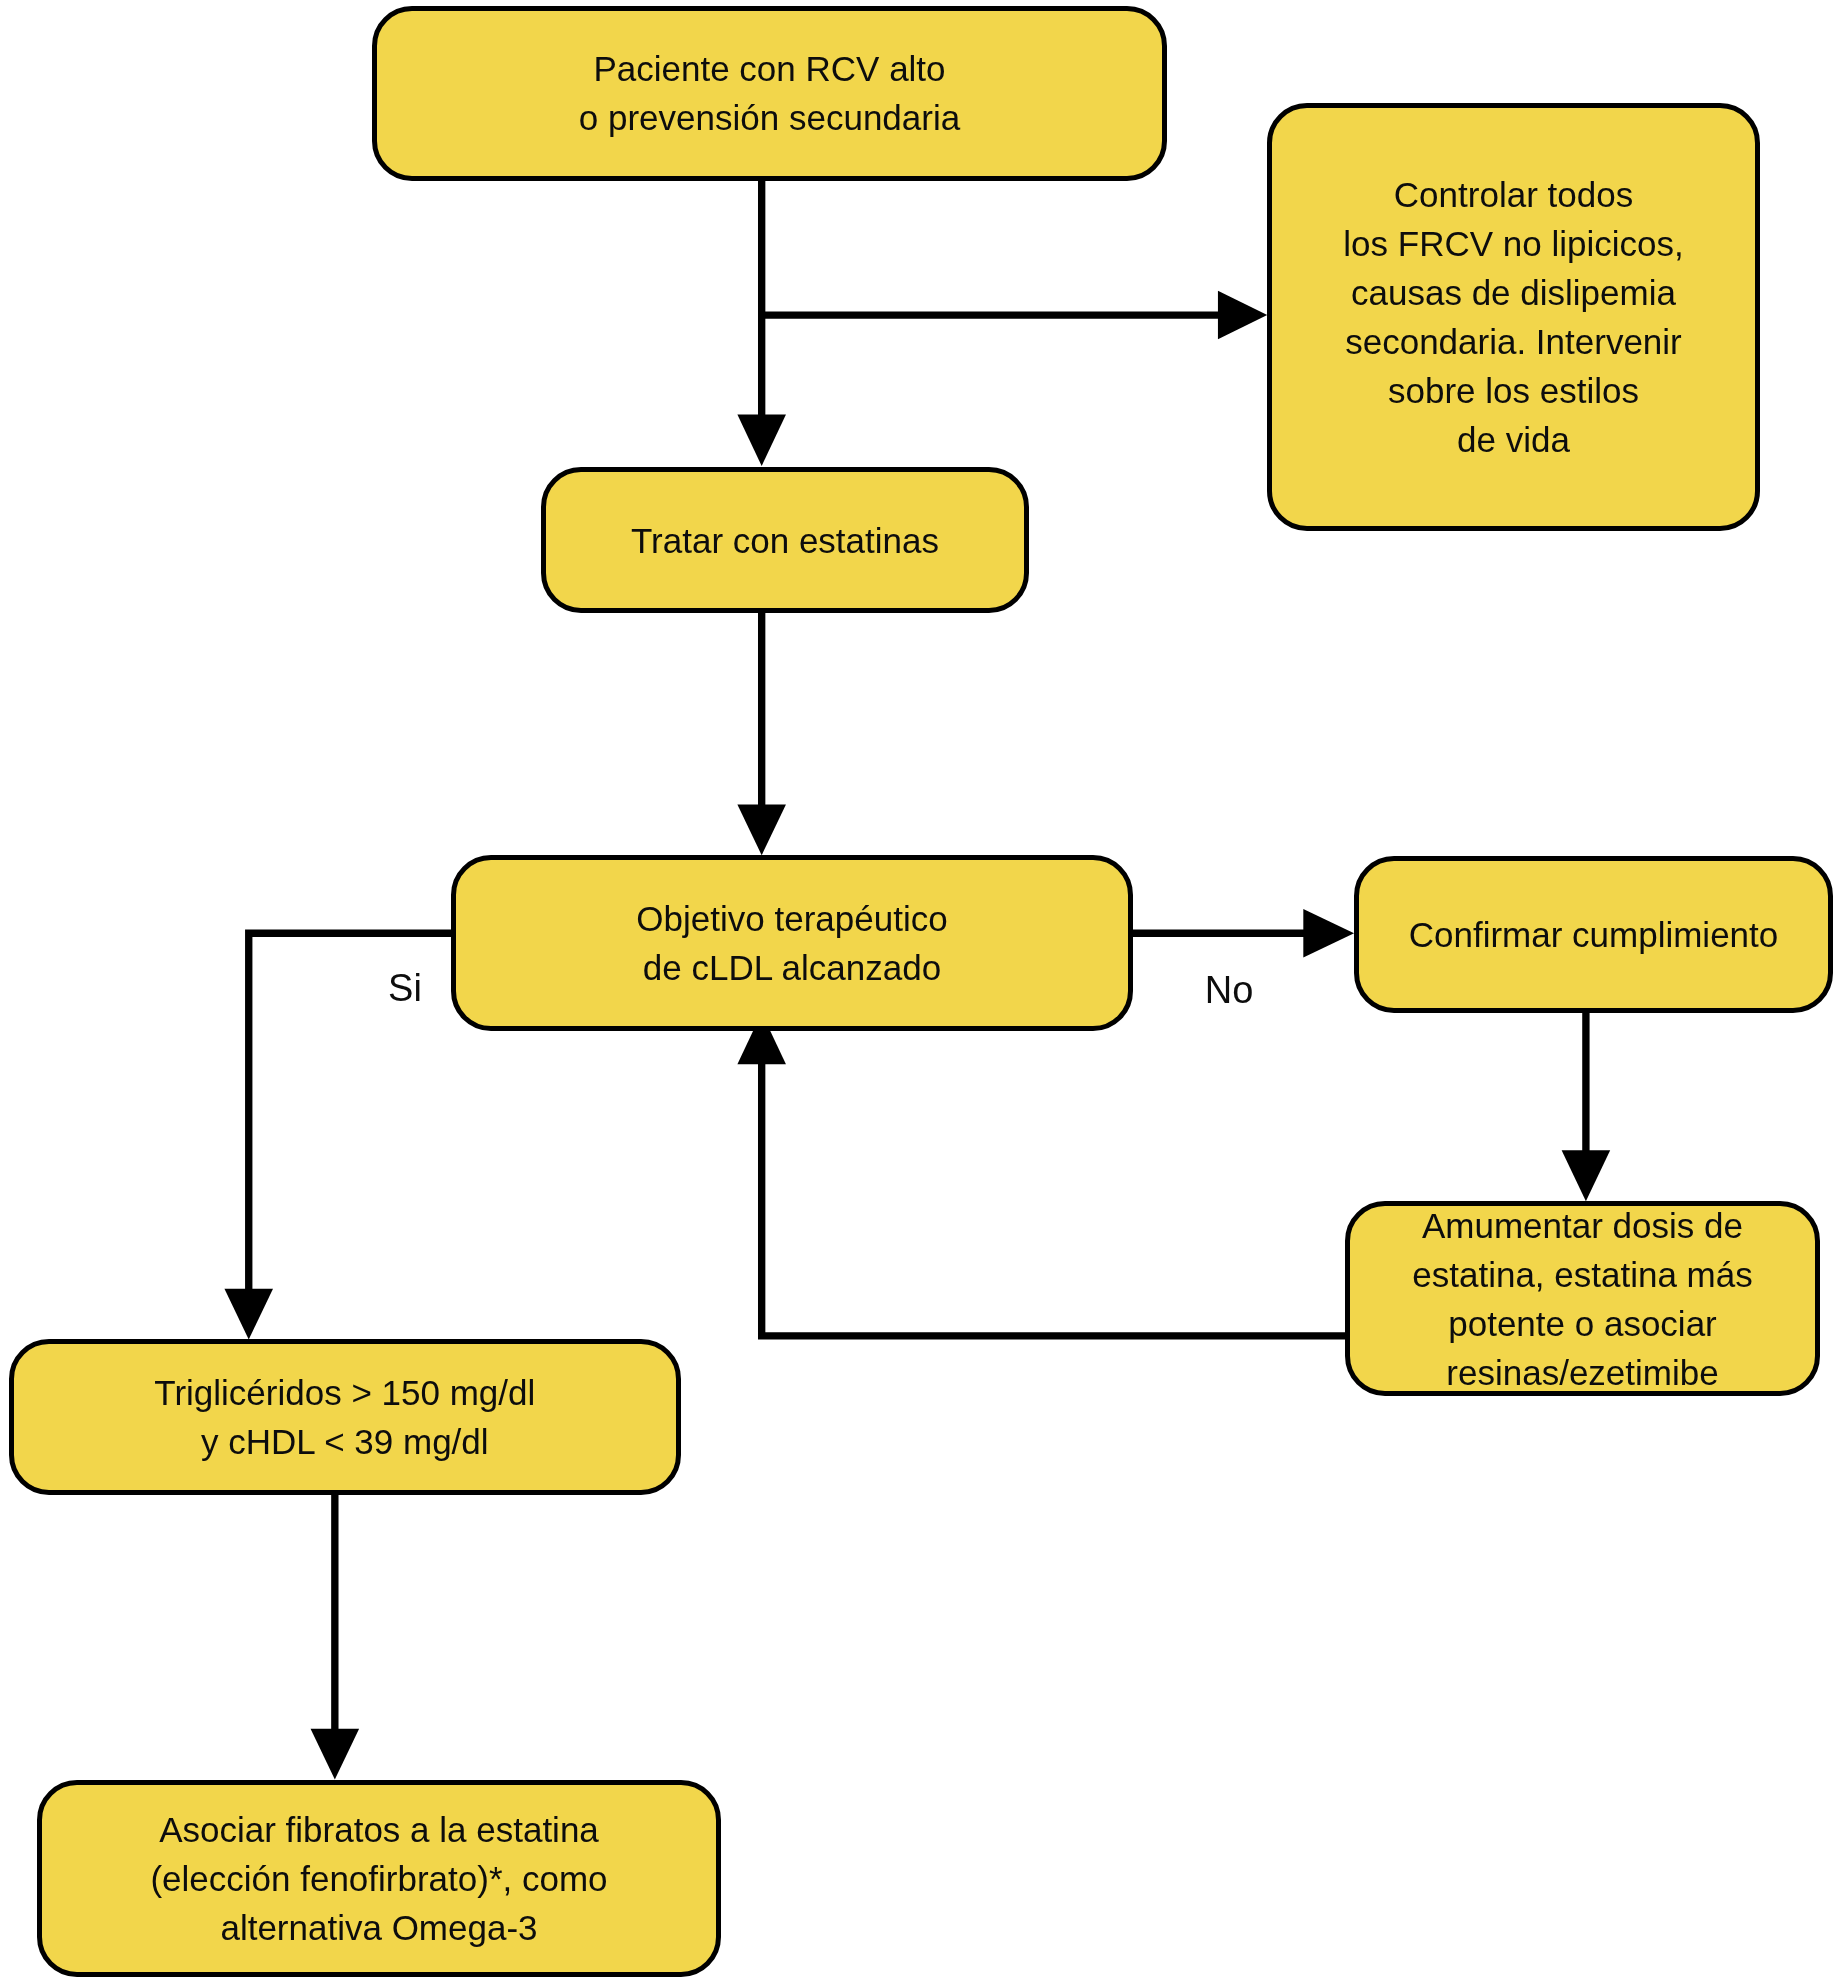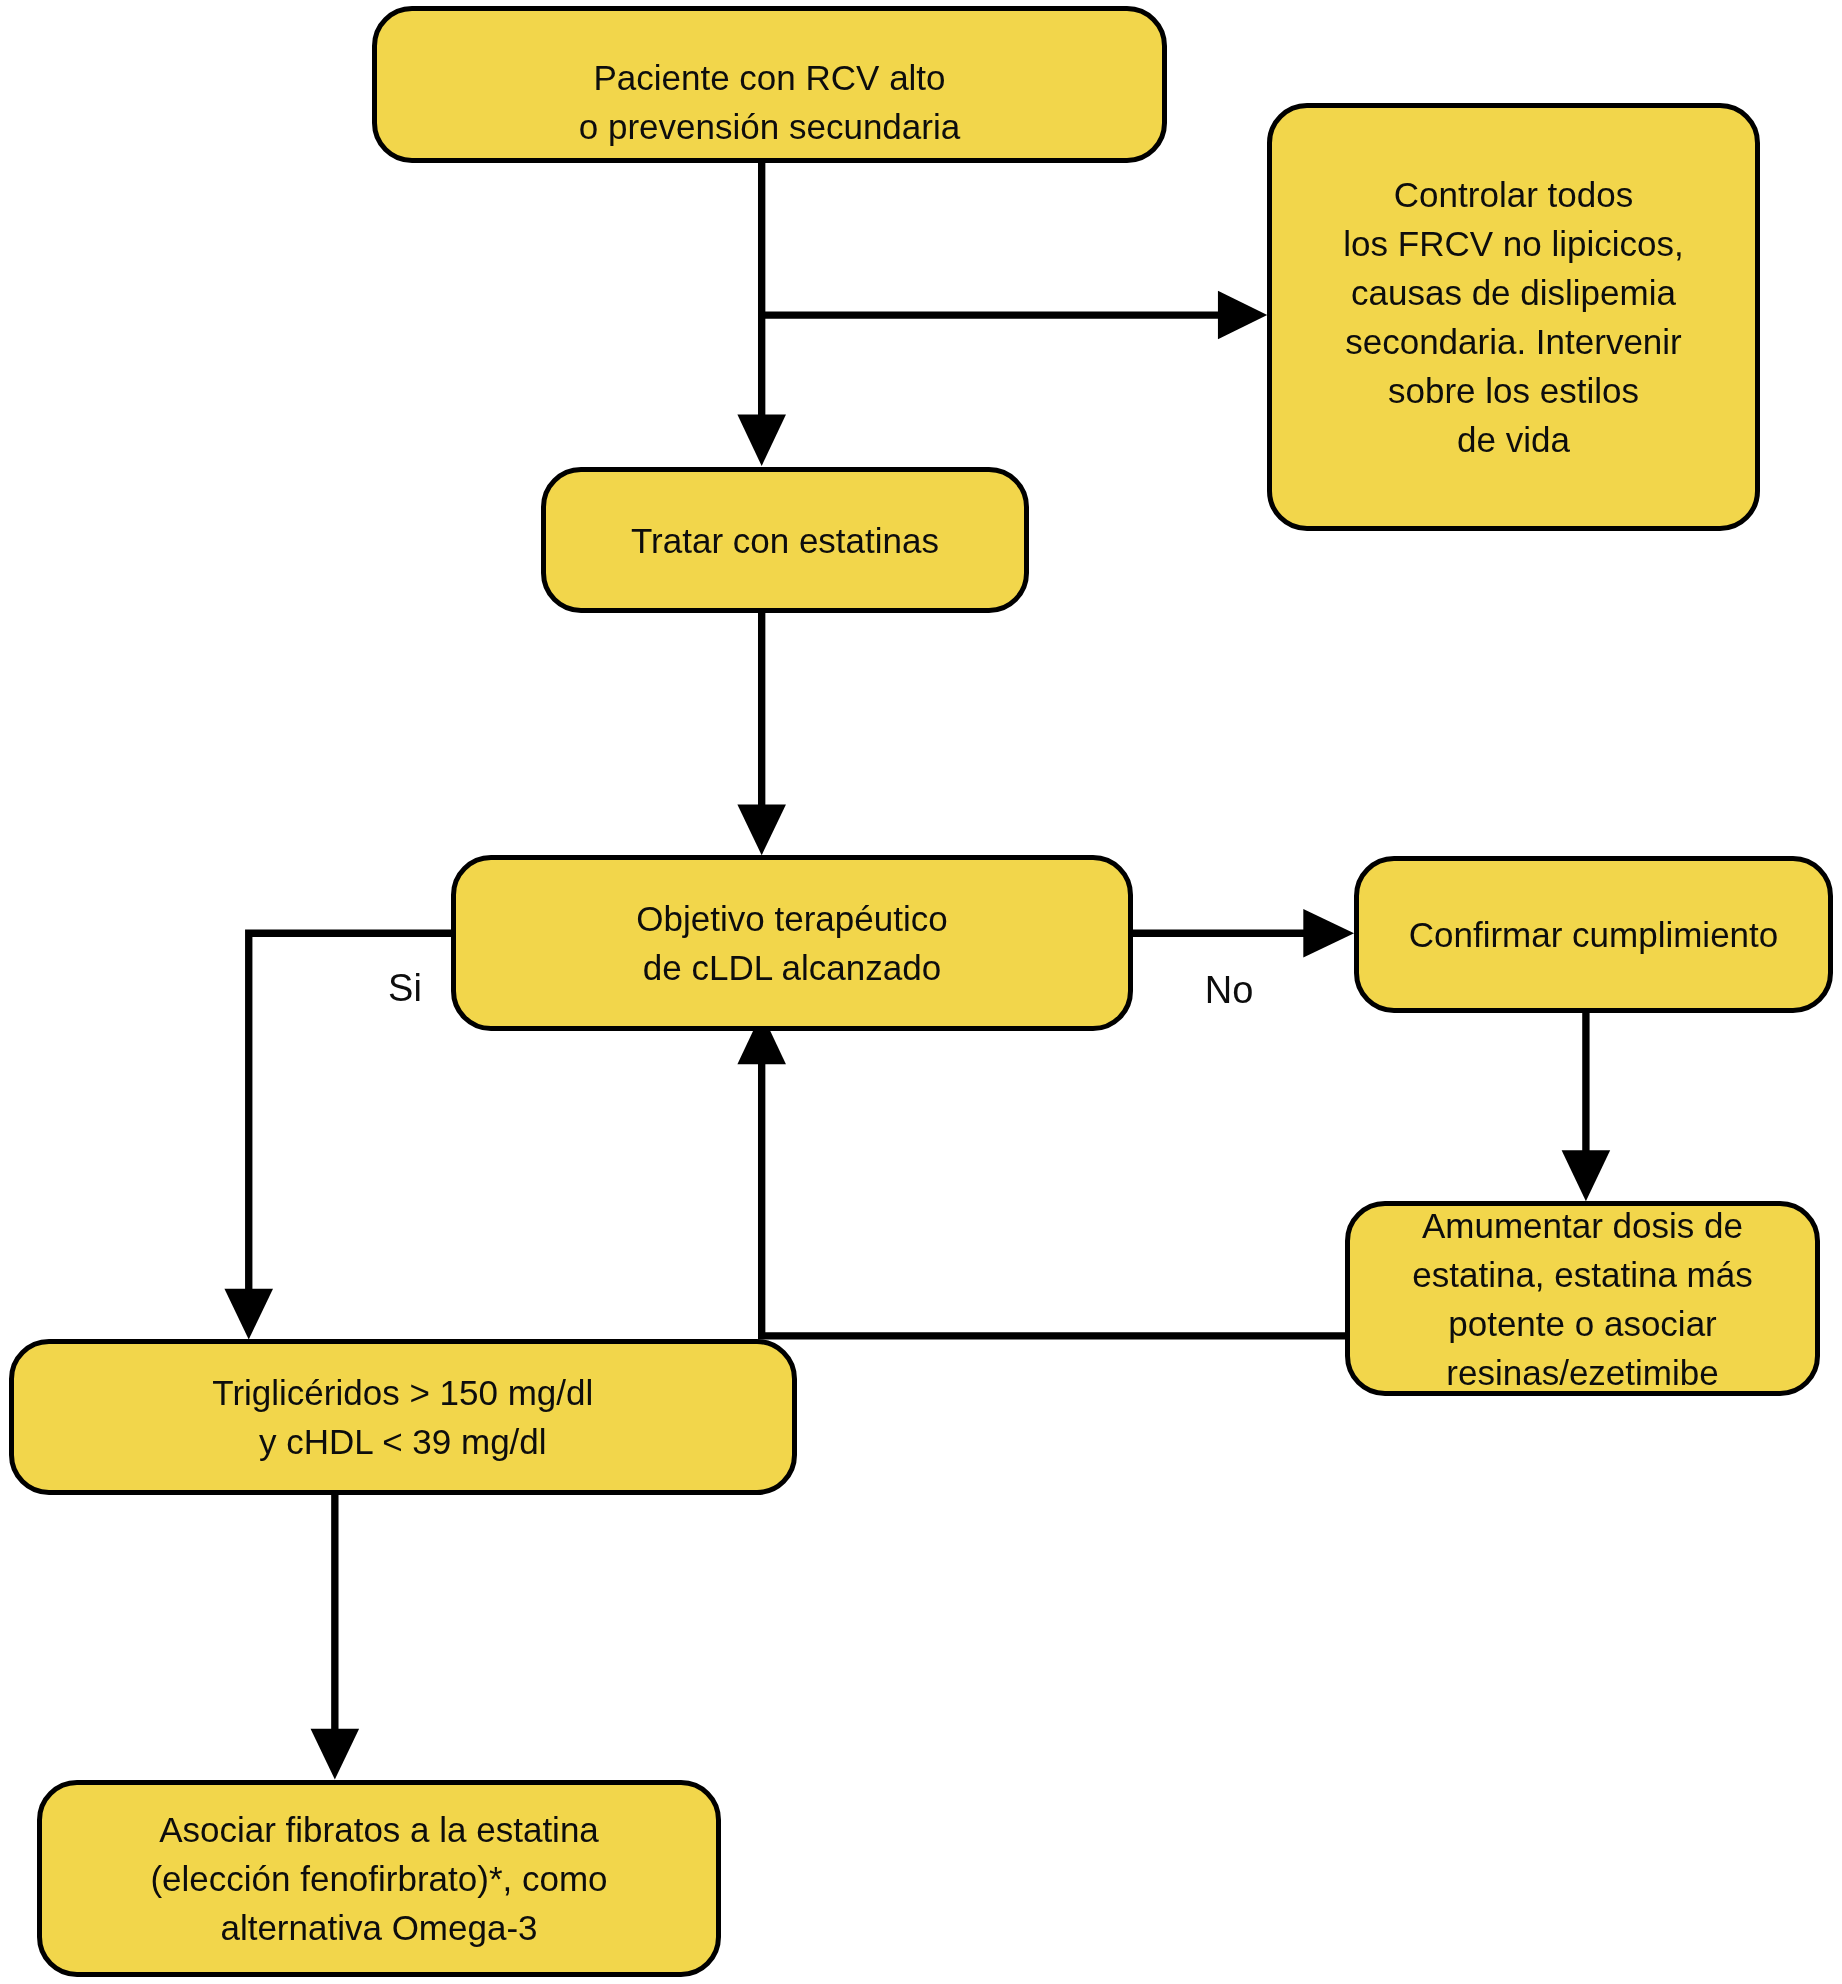--- a/index.html
+++ b/index.html
@@ -69,21 +69,21 @@
       <polygon points="1655,395 1655,461 1722,428"></polygon>
       <polygon points="1002,1093 1068,1093 1035,1162"></polygon>
       <polygon points="305,1751 371,1751 338,1820"></polygon>
       <polygon points="1771,1235 1771,1301 1840,1268"></polygon>
       <polygon points="2122,1563 2188,1563 2155,1632"></polygon>
       <polygon points="1002,1446 1068,1446 1035,1376"></polygon>
       <polygon points="422,2349 488,2349 455,2418"></polygon>
     </g>
   </svg>
 
-  <div class="node" style="left:372px; top:5.9px; width:795px; height:157px;align-items:flex-end;">
+  <div class="node" style="left:372px; top:5.9px; width:795px; height:175px;">
     <span class="node-text">Paciente con RCV alto
 o prevensión secundaria</span>
   </div>
 
   <div class="node" style="left:1267px; top:103px; width:493px; height:428px;">
     <span class="node-text">Controlar todos
 los FRCV no lipicicos,
 causas de dislipemia
 secondaria. Intervenir
 sobre los estilos
@@ -103,21 +103,21 @@
     <span class="node-text">Confirmar cumplimiento</span>
   </div>
 
   <div class="node" style="left:1345px; top:1201px; width:475px; height:195px;">
     <span class="node-text">Amumentar dosis de
 estatina, estatina más
 potente o asociar
 resinas/ezetimibe</span>
   </div>
 
-  <div class="node" style="left:8.8px; top:1339px; width:788px; height:156px;">
+  <div class="node" style="left:8.8px; top:1339px; width:672px; height:156px;">
     <span class="node-text">Triglicéridos &gt; 150 mg/dl
 y cHDL &lt; 39 mg/dl</span>
   </div>
 
   <div class="node" style="left:37px; top:1780px; width:684px; height:197px;">
     <span class="node-text">Asociar fibratos a la estatina
 (elección fenofirbrato)*, como
 alternativa Omega-3</span>
   </div>
 

